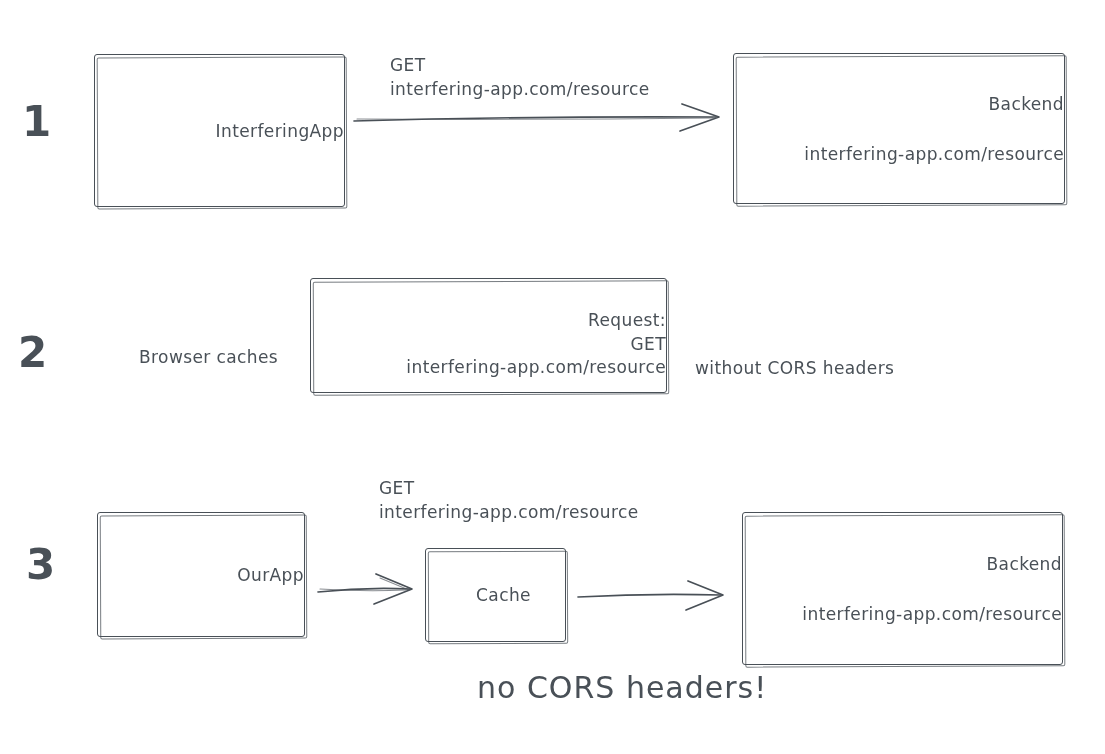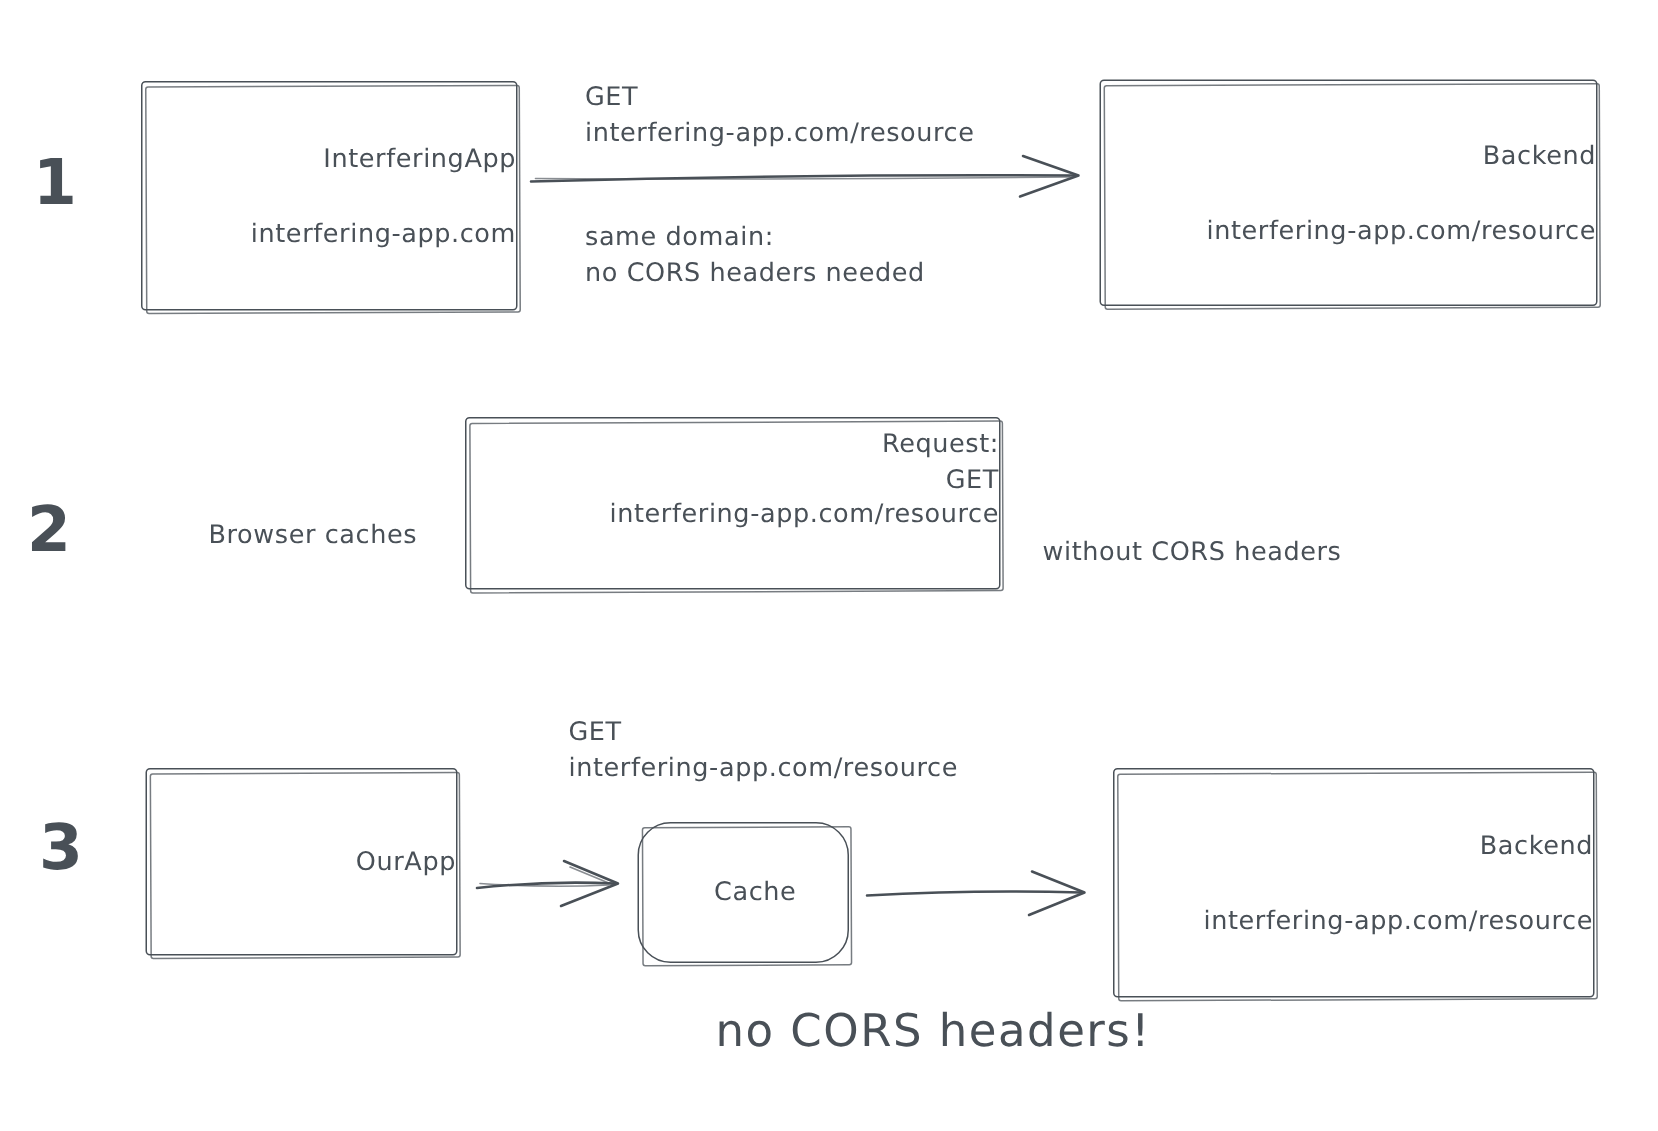--- a/index.html
+++ b/index.html
@@ -59,32 +59,31 @@
   }
   .box-text{
     font-size:17px;
     line-height:24px;
     letter-spacing:0.4px;
     white-space:nowrap;
   }
   .request-box{
     gap:0;
     justify-content:flex-start;
-    padding-top:6px;
+    padding-top:30px;
     padding-left:20px;
   }
   .request-box .box-text{
     line-height:23.5px;
   }
   .cache-box{
     align-items:center;
     justify-content:center;
     padding-left:16px;
     gap:0;
-    border-radius:22px;
   }
   .label{
     position:absolute;
     font-size:17px;
     line-height:24px;
     letter-spacing:0.4px;
     white-space:nowrap;
   }
   .caption{
     position:absolute;
@@ -129,32 +128,27 @@
     <g>
       <path d="M578 597 Q650 593 721 595"></path>
       <path d="M688 581 L723 595 L686 610"></path>
     </g>
   </svg>
 
   <div class="step-num" style="left:22px;top:100px">1</div>
 
   <div class="box" style="left:94px;top:54px;width:251px;height:153px">
     <div class="box-text">InterferingApp</div>
-    <div class="box-text">interfering-app.com</div>
   </div>
 
   <div class="label" style="left:390px;top:53px">
     <div>GET</div>
     <div>interfering-app.com/resource</div>
   </div>
 
-  <div class="label" style="left:390px;top:146px">
-    <div>same domain:</div>
-    <div>no CORS headers needed</div>
-  </div>
 
   <div class="box" style="left:733px;top:53px;width:332px;height:151px">
     <div class="box-text">Backend</div>
     <div class="box-text">interfering-app.com/resource</div>
   </div>
 
   <div class="step-num" style="left:18px;top:331px">2</div>
 
   <div class="label" style="left:139px;top:345px">Browser caches</div>
 

